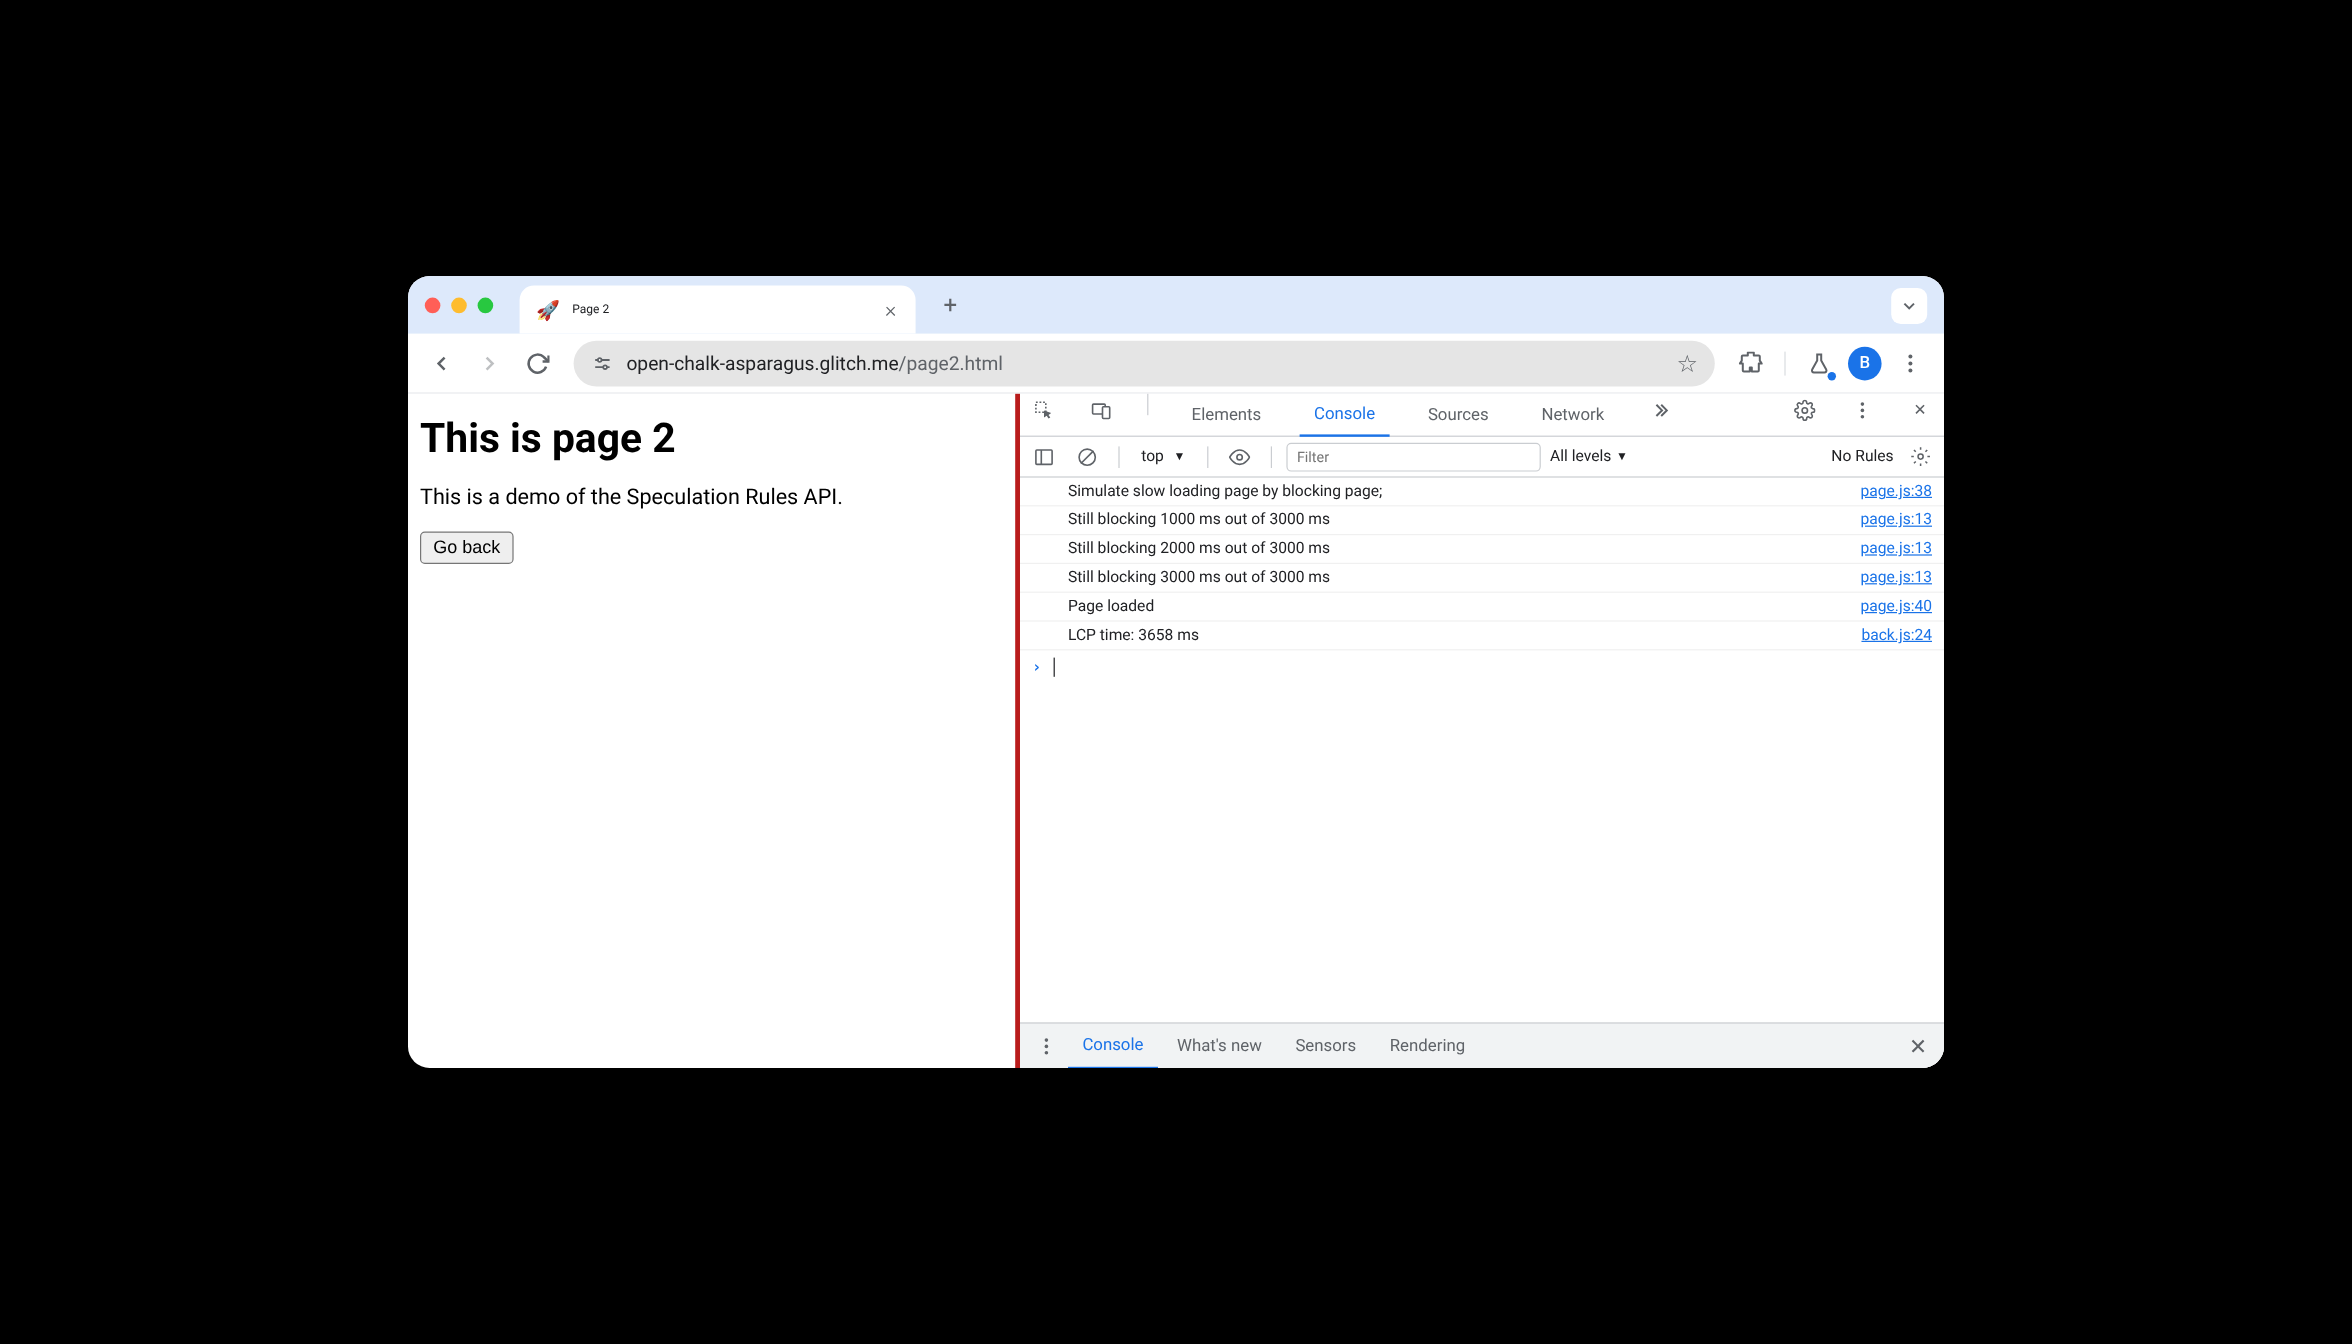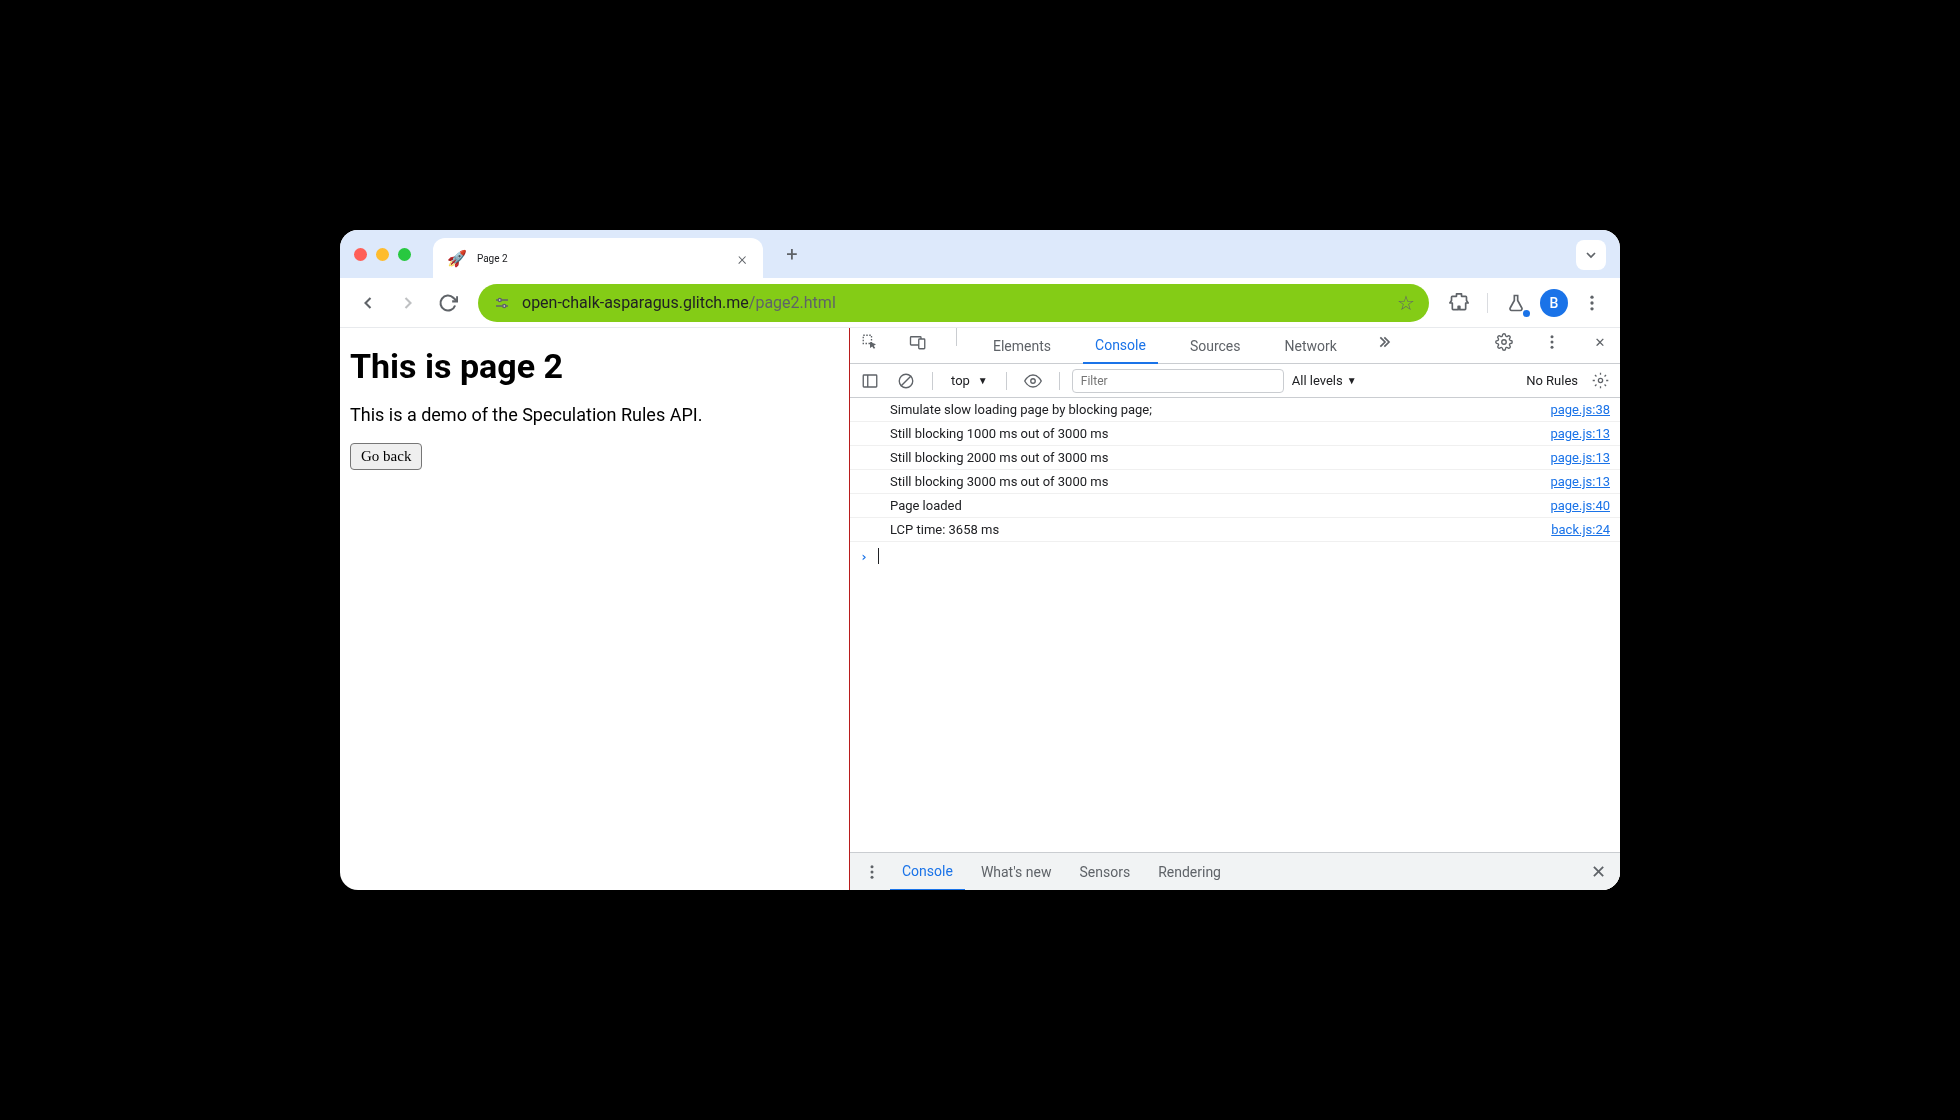--- a/index.html
+++ b/index.html
@@ -11,33 +11,33 @@
 .dot.red{background:#ff5f57}.dot.yellow{background:#febc2e}.dot.green{background:#28c840}
 .tab{height:40px;background:#fff;border-radius:12px 12px 0 0;display:flex;align-items:center;padding:0 14px;gap:10px;margin-top:8px;min-width:330px}
 .tab .favicon{font-size:16px}
 .tab .title{font-size:10px;color:#202124;flex:1}
 .tab .close{font-size:18px;color:#5f6368;cursor:pointer;font-weight:300;padding:0 2px}
 .newtab{width:30px;height:30px;display:flex;align-items:center;justify-content:center;color:#5f6368;font-size:20px;cursor:pointer;margin-left:6px}
 .chev-menu{position:absolute;right:14px;top:10px;width:30px;height:30px;background:#fff;border-radius:8px;display:flex;align-items:center;justify-content:center;color:#5f6368;font-size:14px;cursor:pointer}
 .toolbar{height:50px;background:#fff;display:flex;align-items:center;padding:0 12px;gap:8px;border-bottom:1px solid #e8eaed}
 .nav-btn{width:32px;height:32px;display:flex;align-items:center;justify-content:center;color:#5f6368;cursor:pointer;border-radius:50%}
 .nav-btn svg{width:20px;height:20px}
-.addr{flex:1;height:38px;background:#84cc16;border-radius:19px;display:flex;align-items:center;padding:0 14px;gap:10px;margin:0 6px}
+.addr{flex:1;height:38px;background:#e5e5e5;border-radius:19px;display:flex;align-items:center;padding:0 14px;gap:10px;margin:0 6px}
 .site-ico{width:20px;height:20px;color:#5f6368;display:flex;align-items:center;justify-content:center}
 .url{font-size:16px;color:#202124;flex:1}
 .url .path{color:#5f6368}
 .star{color:#5f6368;font-size:20px;cursor:pointer}
 .tool-ico{width:32px;height:32px;display:flex;align-items:center;justify-content:center;color:#5f6368;cursor:pointer}
 .avatar{width:28px;height:28px;border-radius:50%;background:#1a73e8;color:#fff;display:flex;align-items:center;justify-content:center;font-size:14px;font-weight:500}
 .divider{width:1px;height:20px;background:#dadce0;margin:0 4px}
 .content{flex:1;display:flex;overflow:hidden}
-.page{flex:0 0 510px;padding:18px 10px;font-family:Georgia,"Times New Roman",serif;border-right:1px solid #b91c1c}
+.page{flex:0 0 510px;padding:18px 10px;font-family:Georgia,"Times New Roman",serif;border-right:4px solid #b91c1c}
 .page h1{font-size:34px;font-weight:700;margin-bottom:18px}
 .page p{font-size:18px;margin-bottom:18px}
-.page button{font-family:Liberation Serif, serif;font-size:15px;padding:4px 10px;background:#efefef;border:1px solid #767676;border-radius:4px;cursor:pointer}
+.page button{font-family:Liberation Sans, sans-serif;font-size:15px;padding:4px 10px;background:#efefef;border:1px solid #767676;border-radius:4px;cursor:pointer}
 .devtools{flex:1;display:flex;flex-direction:column;background:#fff;font-size:13px;color:#202124}
 .dt-tabs{height:36px;display:flex;align-items:flex-start;border-bottom:1px solid #cacdd1;padding:0 6px;gap:20px}
 .dt-tab{padding:0 12px;height:36px;display:flex;align-items:center;color:#5f6368;cursor:pointer;font-size:14px}
 .dt-tab.active{color:#1a73e8;border-bottom:2px solid #1a73e8;margin-bottom:-1px}
 .dt-ico{width:28px;height:28px;display:flex;align-items:center;justify-content:center;color:#5f6368;cursor:pointer}
 .dt-sep{width:1px;height:18px;background:#cacdd1;margin:0 4px}
 .dt-spacer{flex:1}
 .dt-toolbar{height:34px;display:flex;align-items:center;border-bottom:1px solid #cacdd1;padding:0 6px;gap:8px}
 .dt-toolbar .context{display:flex;align-items:center;gap:8px;color:#202124;cursor:pointer;padding:0 6px;font-size:13px}
 .dt-toolbar input{height:24px;width:212px;border:1px solid #cacdd1;border-radius:4px;padding:0 8px;font-size:12px;background:#fff}

